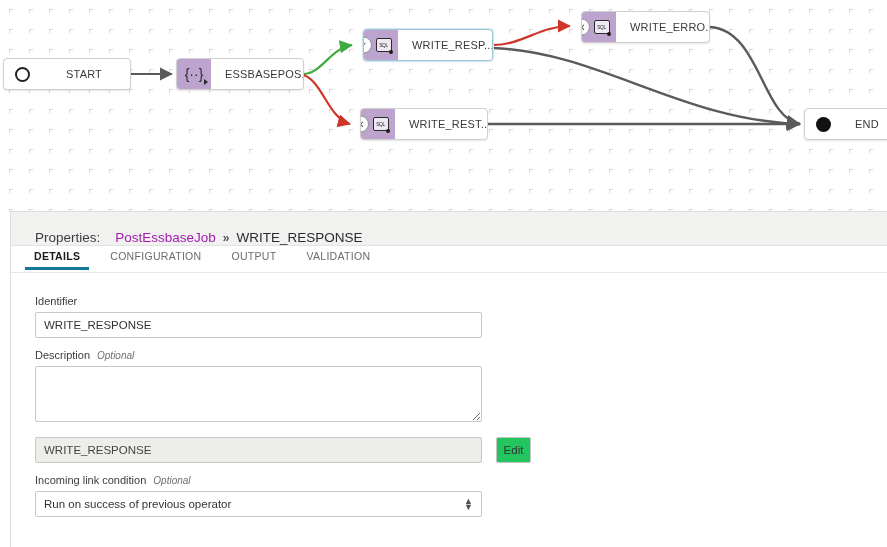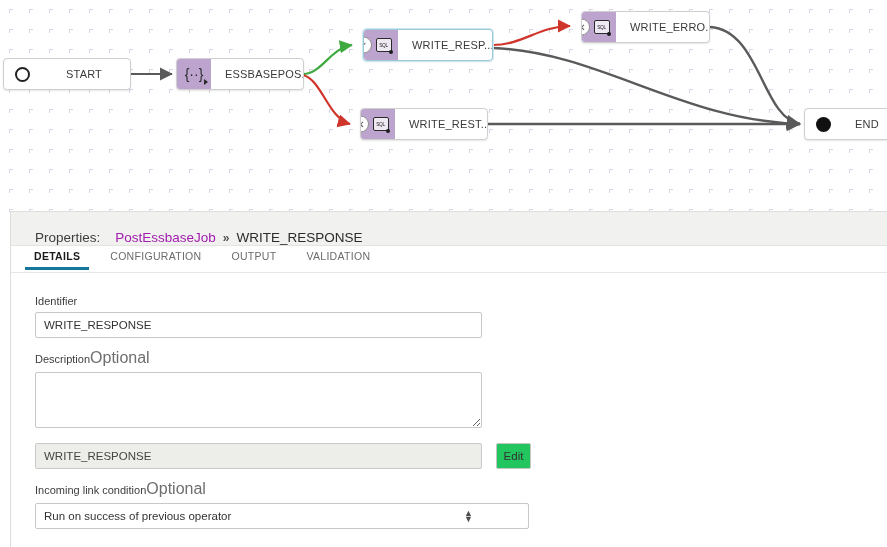--- a/index.html
+++ b/index.html
@@ -173,21 +173,21 @@
     position: absolute; left: 0; right: 0; bottom: -2px;
     height: 3px; background: #15789a;
   }
 
   #form { padding: 22px 0 0 24px; }
   .field { margin-bottom: 11px; }
   .flabel {
     font-size: 11px; color: #3c3c3c; margin-bottom: 5px;
     display: flex; align-items: baseline;
   }
-  .flabel .opt { color: #6e6e6e; font-size: 16px; }
+  .flabel .opt { font-style: italic; color: #6e6e6e; margin-left: 7px; font-size: 10px; }
 
   input.txt, .roinput, select.sel {
     width: 447px; height: 26px;
     border: 1px solid #c8c8c8;
     border-radius: 2px;
     font-size: 11.5px;
     color: #333;
     padding: 0 8px;
     background: #ffffff;
     font-family: "Liberation Sans", sans-serif;
@@ -209,21 +209,21 @@
     width: 35px; height: 26px;
     border: 1px solid #c4c4c4; border-radius: 2px;
     background: #22c55e;
     font-size: 11.5px; color: #333;
     display: flex; align-items: center; justify-content: center;
     cursor: pointer;
   }
   .selwrap { position: relative; width: 447px; }
   select.sel {
     appearance: none; -webkit-appearance: none;
-    width: 494px; padding-right: 26px;
+    width: 447px; padding-right: 26px;
     display: block; line-height: 24px;
   }
   .selarrows {
     position: absolute; right: 9px; top: 50%; transform: translateY(-50%);
     display: flex; flex-direction: column; align-items: center;
     line-height: 6px; color: #4e4e4e; font-size: 9px; pointer-events: none;
   }
 </style>
 <style>.tab.active::after{background:#15789a;}</style></head>
 <body>

